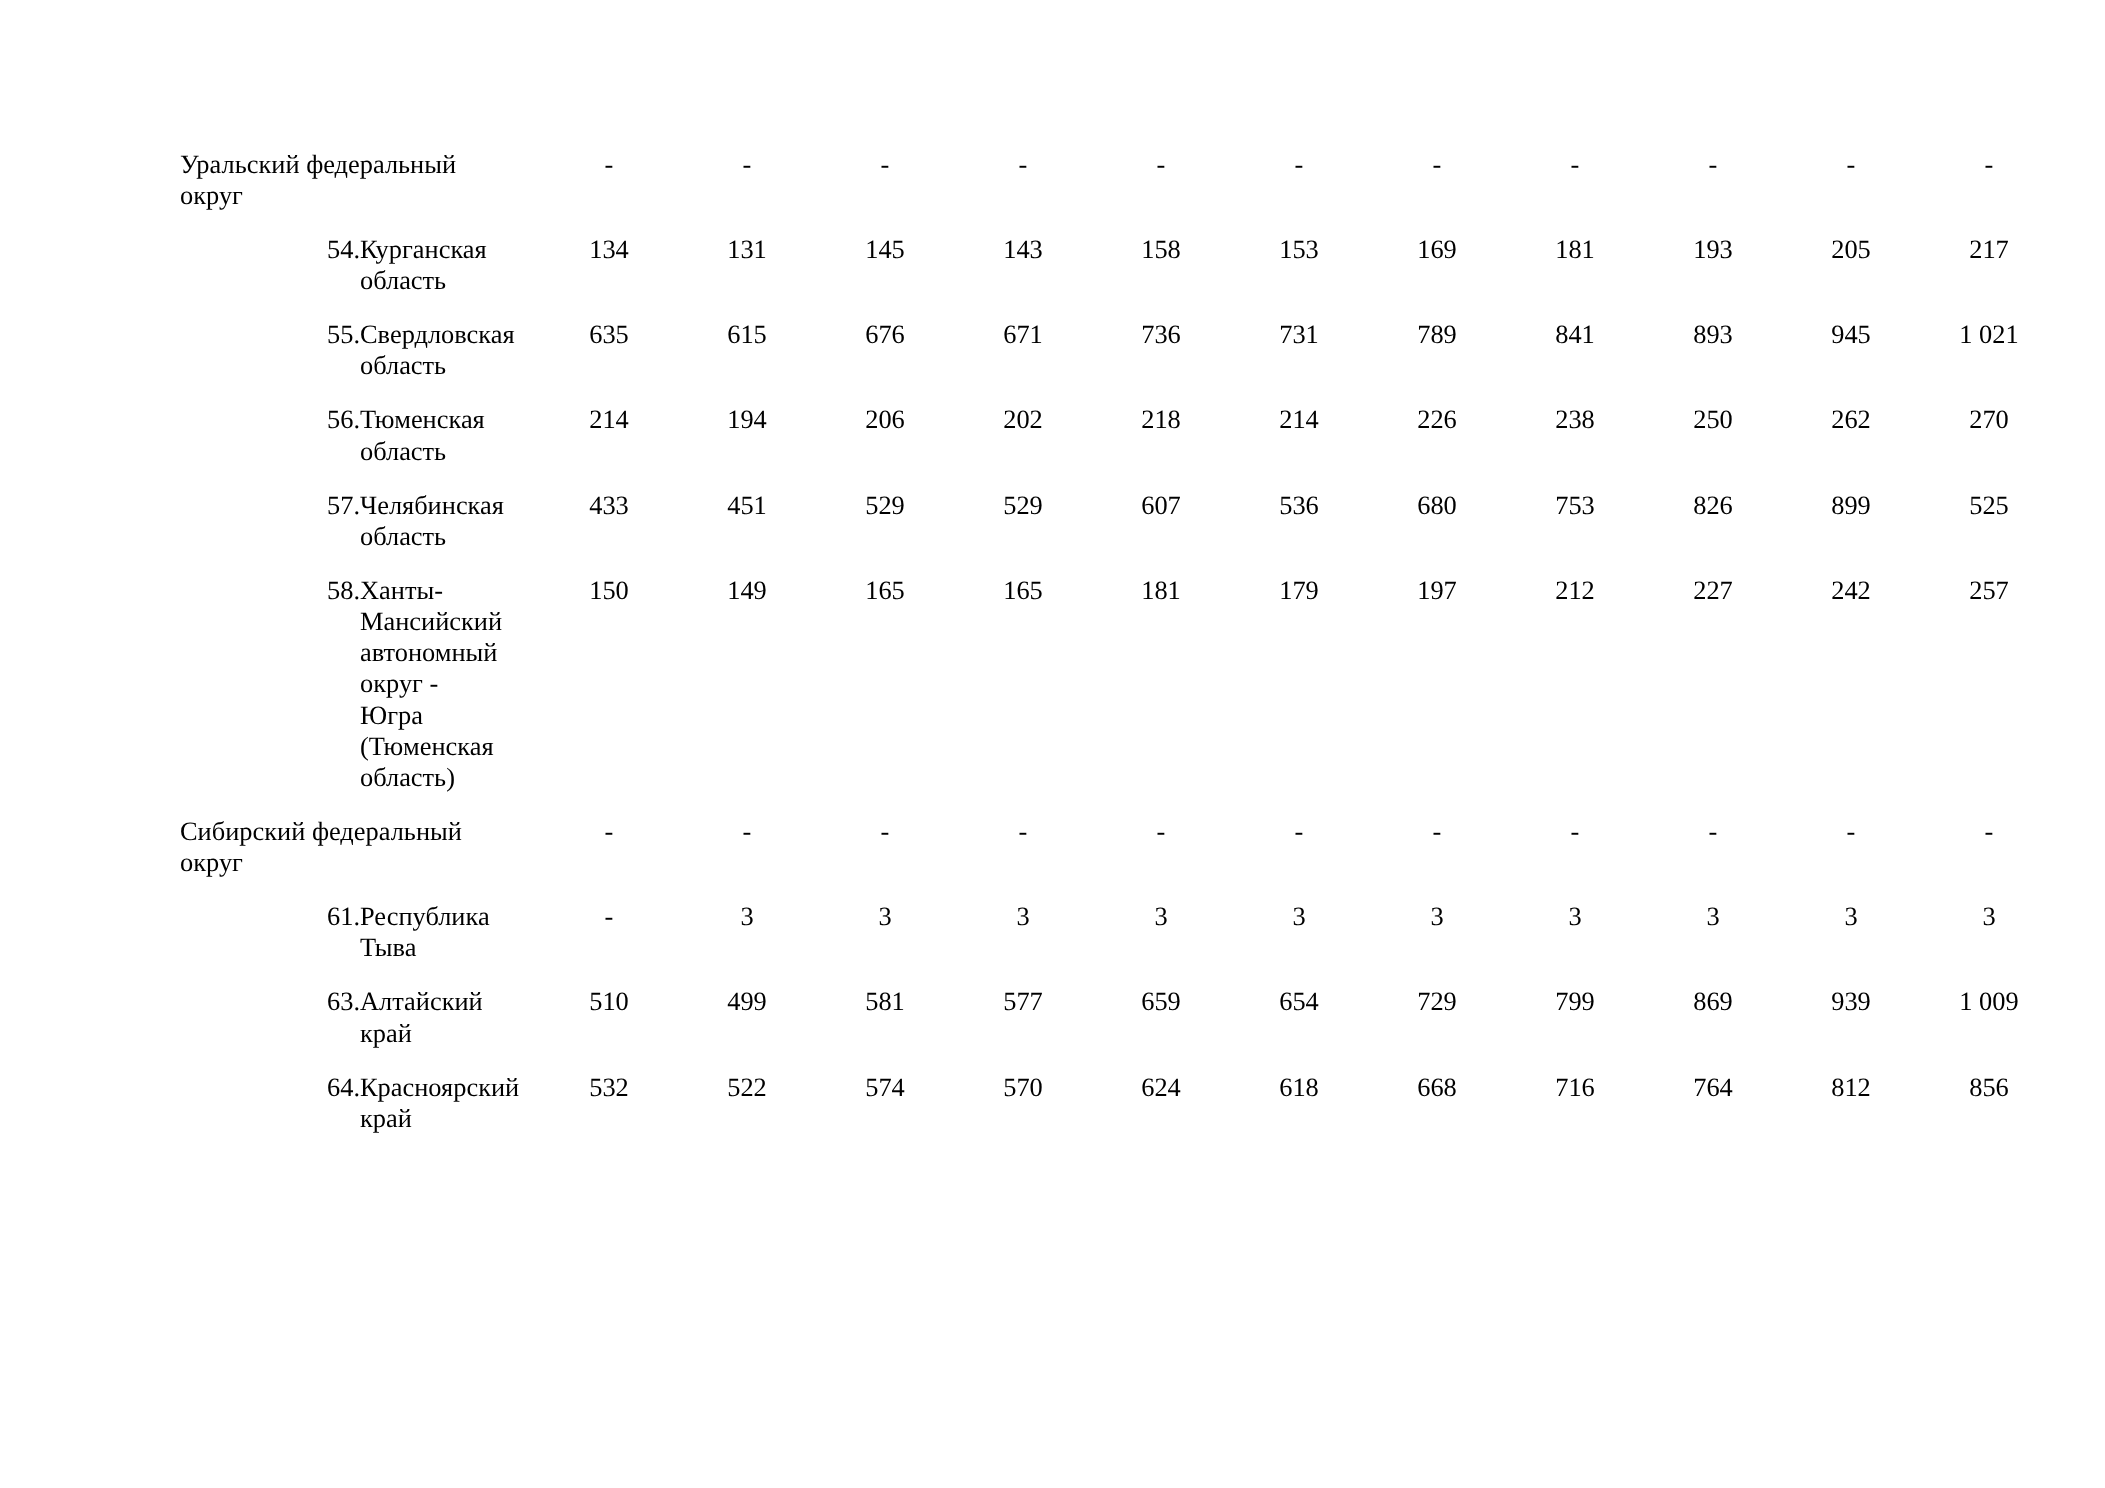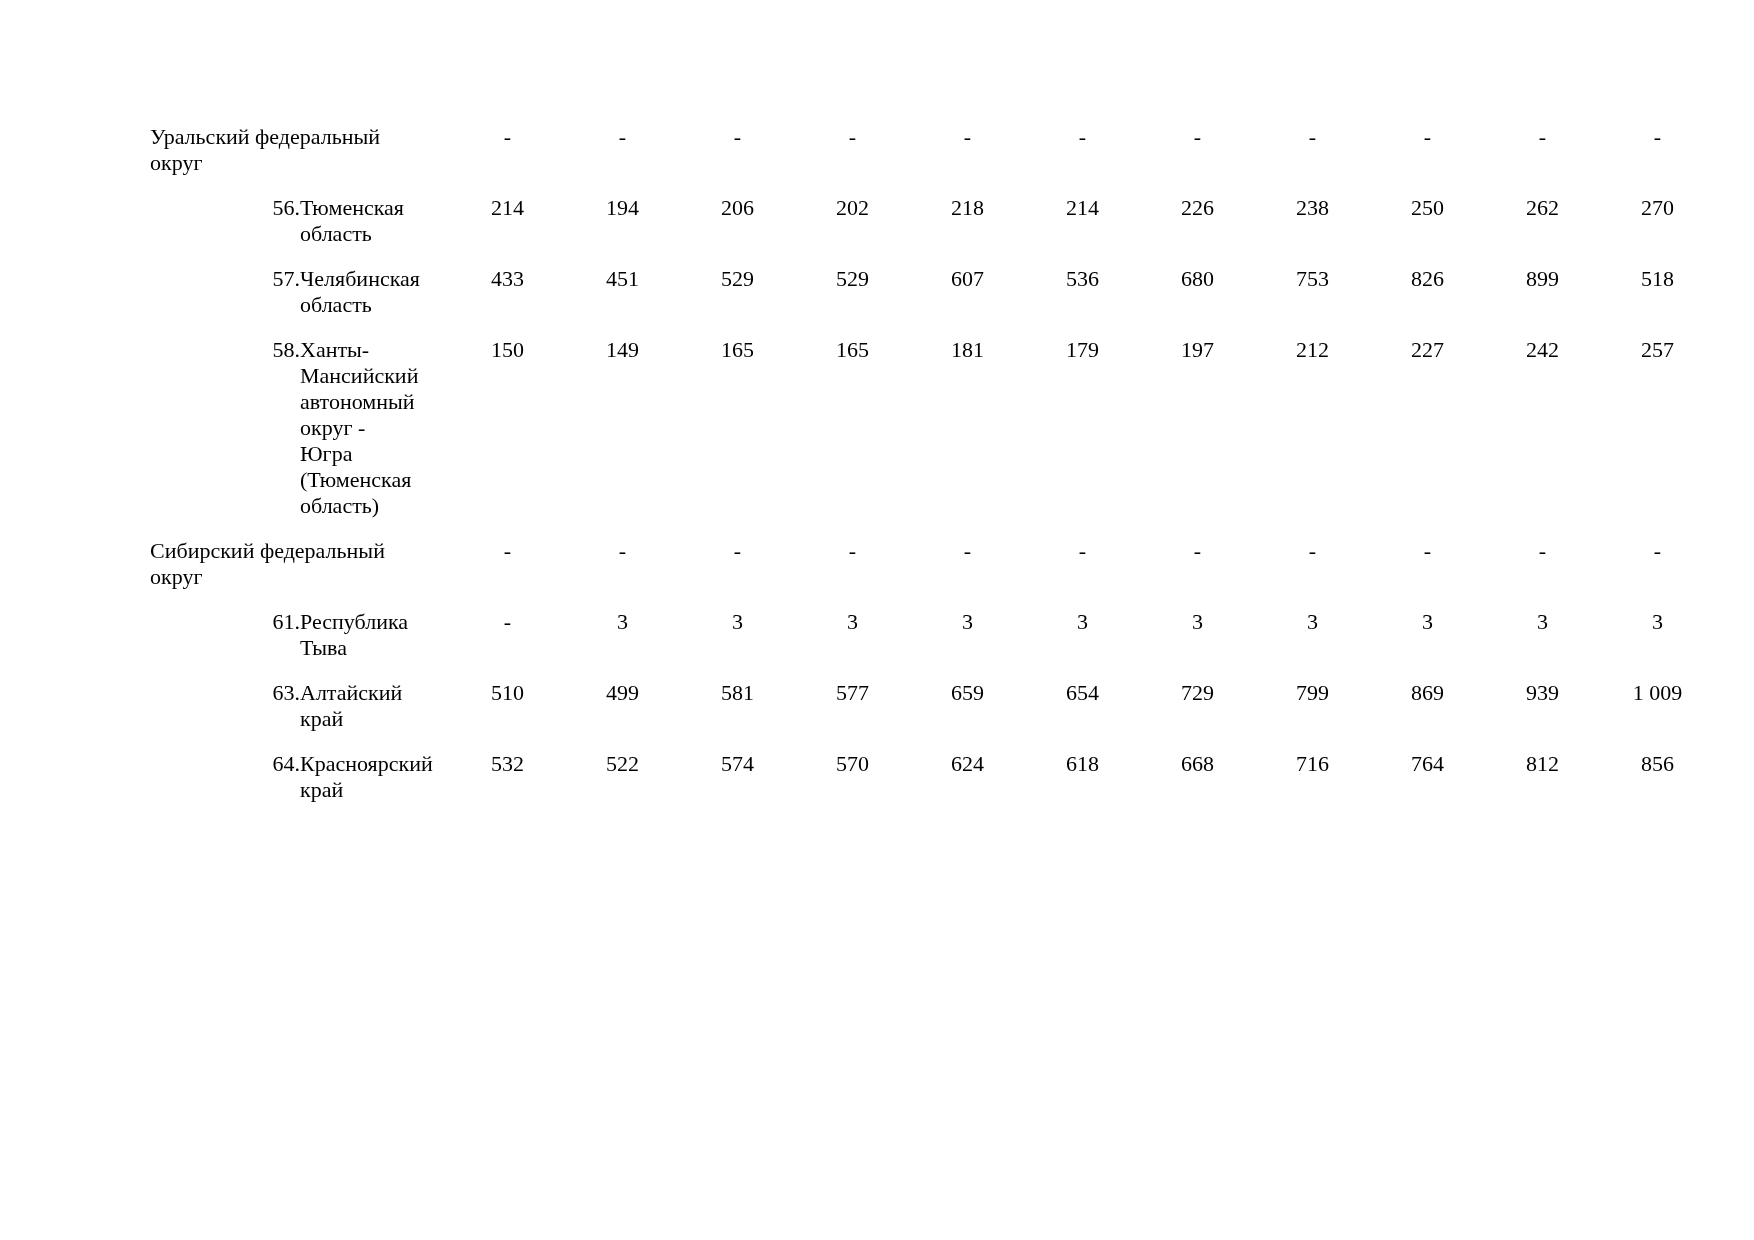--- a/index.html
+++ b/index.html
@@ -71,20 +71,50 @@
           <td class="value-cell">-</td>
           <td class="value-cell">-</td>
           <td class="value-cell">-</td>
           <td class="value-cell">-</td>
           <td class="value-cell">-</td>
           <td class="value-cell">-</td>
           <td class="value-cell">-</td>
           <td class="value-cell">-</td>
           <td class="value-cell">-</td>
           <td class="value-cell">-</td>
+        </tr>
+        <tr>
+          <td class="num-cell">54.</td>
+          <td class="name-cell">Курганская область</td>
+          <td class="value-cell">134</td>
+          <td class="value-cell">131</td>
+          <td class="value-cell">145</td>
+          <td class="value-cell">143</td>
+          <td class="value-cell">158</td>
+          <td class="value-cell">153</td>
+          <td class="value-cell">169</td>
+          <td class="value-cell">181</td>
+          <td class="value-cell">193</td>
+          <td class="value-cell">205</td>
+          <td class="value-cell">217</td>
+        </tr>
+        <tr>
+          <td class="num-cell">55.</td>
+          <td class="name-cell">Свердловская область</td>
+          <td class="value-cell">635</td>
+          <td class="value-cell">615</td>
+          <td class="value-cell">676</td>
+          <td class="value-cell">671</td>
+          <td class="value-cell">736</td>
+          <td class="value-cell">731</td>
+          <td class="value-cell">789</td>
+          <td class="value-cell">841</td>
+          <td class="value-cell">893</td>
+          <td class="value-cell">945</td>
+          <td class="value-cell">1 021</td>
         </tr>
         <tr>
           <td class="num-cell">56.</td>
           <td class="name-cell">Тюменская область</td>
           <td class="value-cell">214</td>
           <td class="value-cell">194</td>
           <td class="value-cell">206</td>
           <td class="value-cell">202</td>
           <td class="value-cell">218</td>
           <td class="value-cell">214</td>
@@ -100,21 +130,21 @@
           <td class="value-cell">433</td>
           <td class="value-cell">451</td>
           <td class="value-cell">529</td>
           <td class="value-cell">529</td>
           <td class="value-cell">607</td>
           <td class="value-cell">536</td>
           <td class="value-cell">680</td>
           <td class="value-cell">753</td>
           <td class="value-cell">826</td>
           <td class="value-cell">899</td>
-          <td class="value-cell">518</td>
+          <td class="value-cell">525</td>
         </tr>
         <tr>
           <td class="num-cell">58.</td>
           <td class="name-cell">Ханты-Мансийский
 автономный округ -
 Югра (Тюменская
 область)</td>
           <td class="value-cell">150</td>
           <td class="value-cell">149</td>
           <td class="value-cell">165</td>

